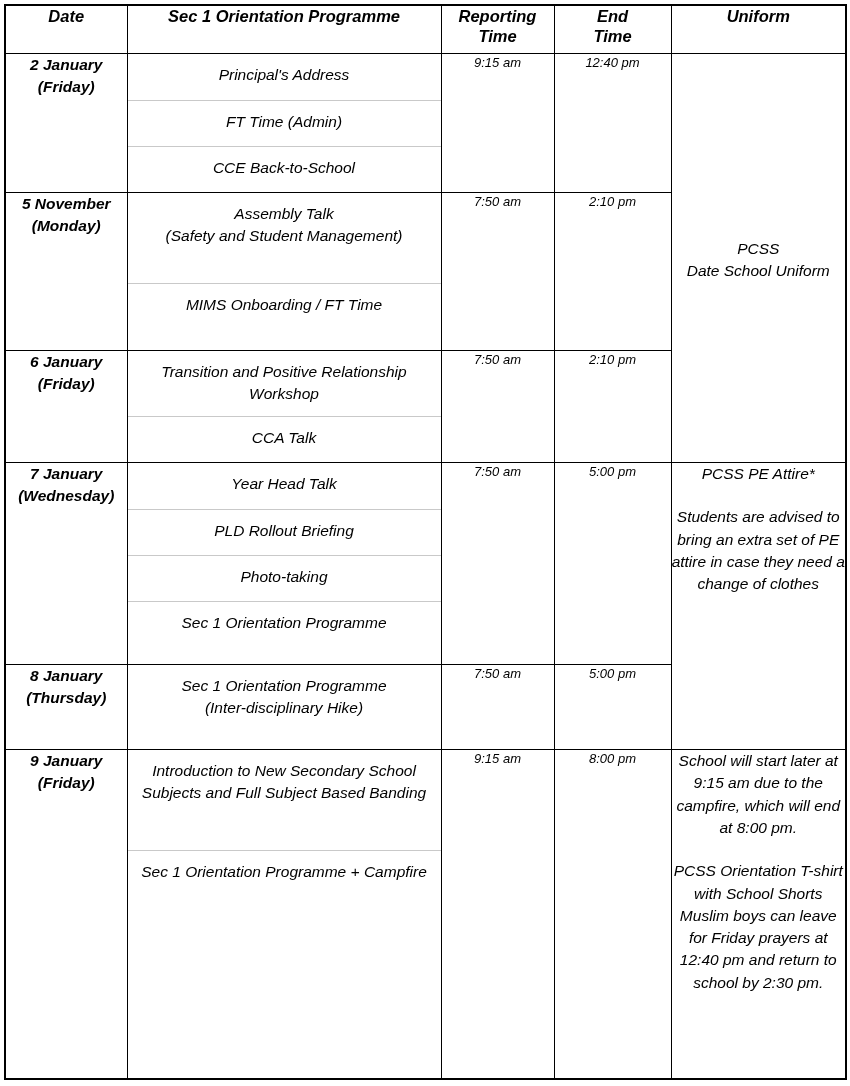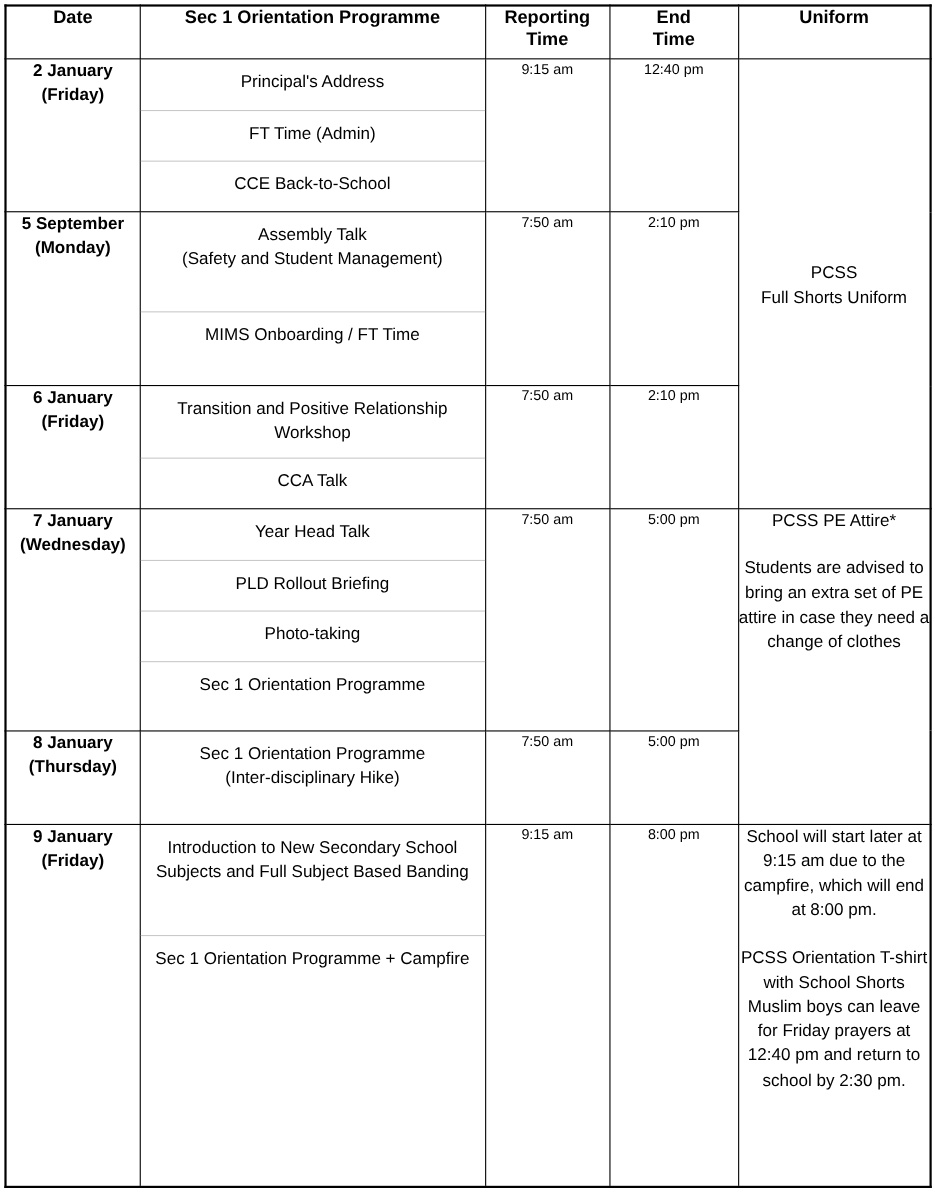--- a/index.html
+++ b/index.html
@@ -15,20 +15,21 @@
     color: #000000;
     -webkit-font-smoothing: antialiased;
   }
 
   .page {
     position: relative;
     width: 830px;
     height: 1086px;
     box-sizing: border-box;
     padding: 4px 5px 6px 4px;
+    font-style: italic;
   }
 
   table.schedule {
     width: 841px;
     border-collapse: collapse;
     table-layout: fixed;
     border: 2px solid #000000;
   }
 
   table.schedule col.c-date    { width: 122px; }
@@ -159,28 +160,28 @@
             <div class="prog-item">Principal's Address</div>
             <div class="prog-item">FT Time (Admin)</div>
             <div class="prog-item">CCE Back-to-School</div>
           </div>
         </td>
         <td class="time-cell">9:15 am</td>
         <td class="time-cell">12:40 pm</td>
         <td class="attire-cell v-middle" rowspan="3">
           <div class="attire-block">
             <span class="attire-line">PCSS</span>
-            <span class="attire-line">Full Shorts Uniform</span>
+            <span class="attire-line">Date School Uniform</span>
           </div>
         </td>
       </tr>
 
       <tr style="height:158px;">
         <td class="date-cell">
-          <span>5 September</span><br>
+          <span>5 November</span><br>
           <span>(Monday)</span>
         </td>
         <td class="prog-cell">
           <div class="prog-stack">
             <div class="prog-item" style="min-height:90px;">
               <span class="attire-line">Assembly Talk</span>
               <span class="attire-line">(Safety and Student Management)</span>
             </div>
             <div class="prog-item">MIMS Onboarding / FT Time</div>
           </div>

